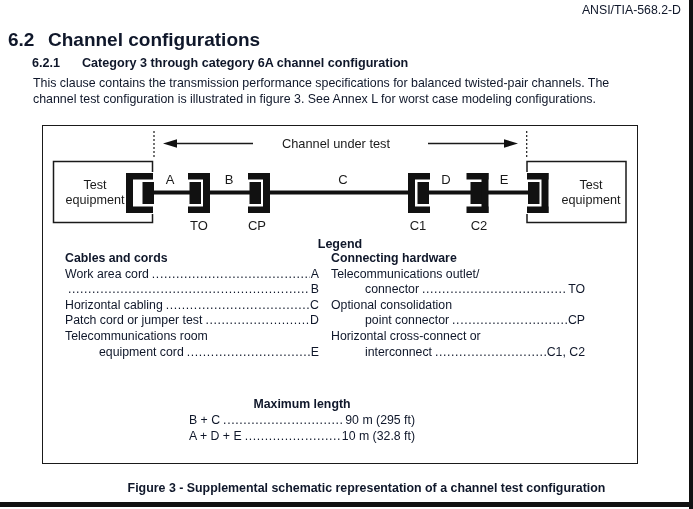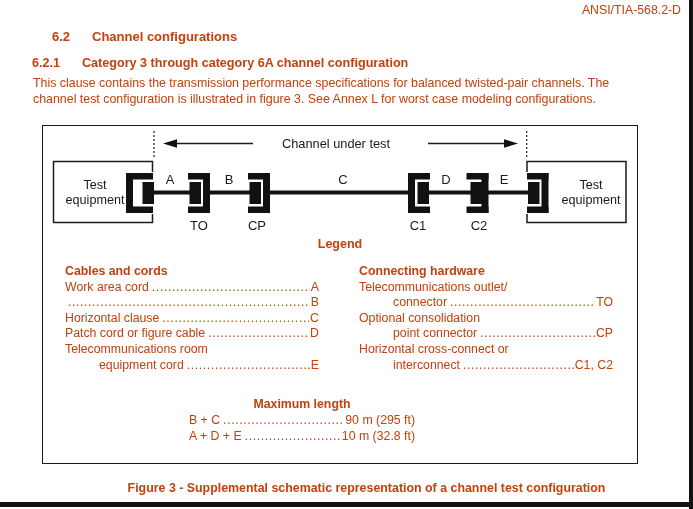--- a/index.html
+++ b/index.html
@@ -1,32 +1,32 @@
 <!DOCTYPE html>
 <html><head>
 <meta charset="utf-8">
 <style>
   html,body{margin:0;padding:0;background:#e8e8e8;}
   .page{
     position:relative; width:693px; height:509px; background:#ffffff;
-    color:#c2410c; font-family:"Liberation Sans", sans-serif; overflow:hidden;
+    color:#0f172a; font-family:"Liberation Sans", sans-serif; overflow:hidden;
   }
   .doc-ref{position:absolute; top:3px; right:12px; font-size:12.3px;}
-  .h62{position:absolute; top:29px; left:8px; font-weight:bold; font-size:13px; white-space:nowrap;margin-left:44px;}
+  .h62{position:absolute; top:29px; left:8px; font-weight:bold; font-size:19px; white-space:nowrap;}
   .h62 .num{display:inline-block; width:40px;}
   .h621{position:absolute; top:56px; left:8px; font-weight:bold; font-size:12.6px; white-space:nowrap;margin-left:24px;}
   .h621 .num{display:inline-block; width:50px;}
   .para{position:absolute; top:75px; left:5px; font-size:12.4px; line-height:16px; white-space:nowrap;margin-left:28px;}
   .figure-box{
     position:absolute; left:42px; top:125px; width:594px; height:337px;
     border:1.6px solid #1a1a1a; background:#fff;
   }
   .schematic{position:absolute; top:0; left:0;}
   .legend-title{position:absolute; top:111px; left:0; right:0; text-align:center; font-weight:bold; font-size:12.5px;}
-  .legend-cols{position:absolute; top:138px; left:22px; display:flex; gap:40px; font-size:12.3px; line-height:15.6px;}
+  .legend-cols{position:absolute; top:125px; left:22px; display:flex; gap:12px; font-size:12.3px; line-height:15.6px;}
   .lcol{width:254px;}
   .col-heading{font-weight:bold;}
   .lrow{display:flex; align-items:baseline;}
   .lrow .lbl{white-space:nowrap;}
   .lrow.indent{padding-left:34px;}
   .leader{flex:1 1 auto; overflow:hidden; white-space:nowrap; margin:0 1px 0 3px; min-width:4px;}
   .leader::after{content:"........................................................................................"; letter-spacing:0.6px;}
   .val{white-space:nowrap;}
   .maxlen{position:absolute; top:271px; left:146px; width:226px; font-size:12.3px; line-height:15.8px;}
   .maxlen-title{text-align:center; font-weight:bold;}
@@ -156,26 +156,26 @@
         <div class="lrow">
           <span class="lbl">Work area cord</span>
           <span class="leader"></span>
           <span class="val">A</span>
         </div>
         <div class="lrow">
           <span class="leader"></span>
           <span class="val">B</span>
         </div>
         <div class="lrow">
-          <span class="lbl">Horizontal clause</span>
+          <span class="lbl">Horizontal cabling</span>
           <span class="leader"></span>
           <span class="val">C</span>
         </div>
         <div class="lrow">
-          <span class="lbl">Patch cord or figure cable</span>
+          <span class="lbl">Patch cord or jumper test</span>
           <span class="leader"></span>
           <span class="val">D</span>
         </div>
         <div class="lrow">
           <span class="lbl">Telecommunications room</span>
         </div>
         <div class="lrow indent">
           <span class="lbl">equipment cord</span>
           <span class="leader"></span>
           <span class="val">E</span>

